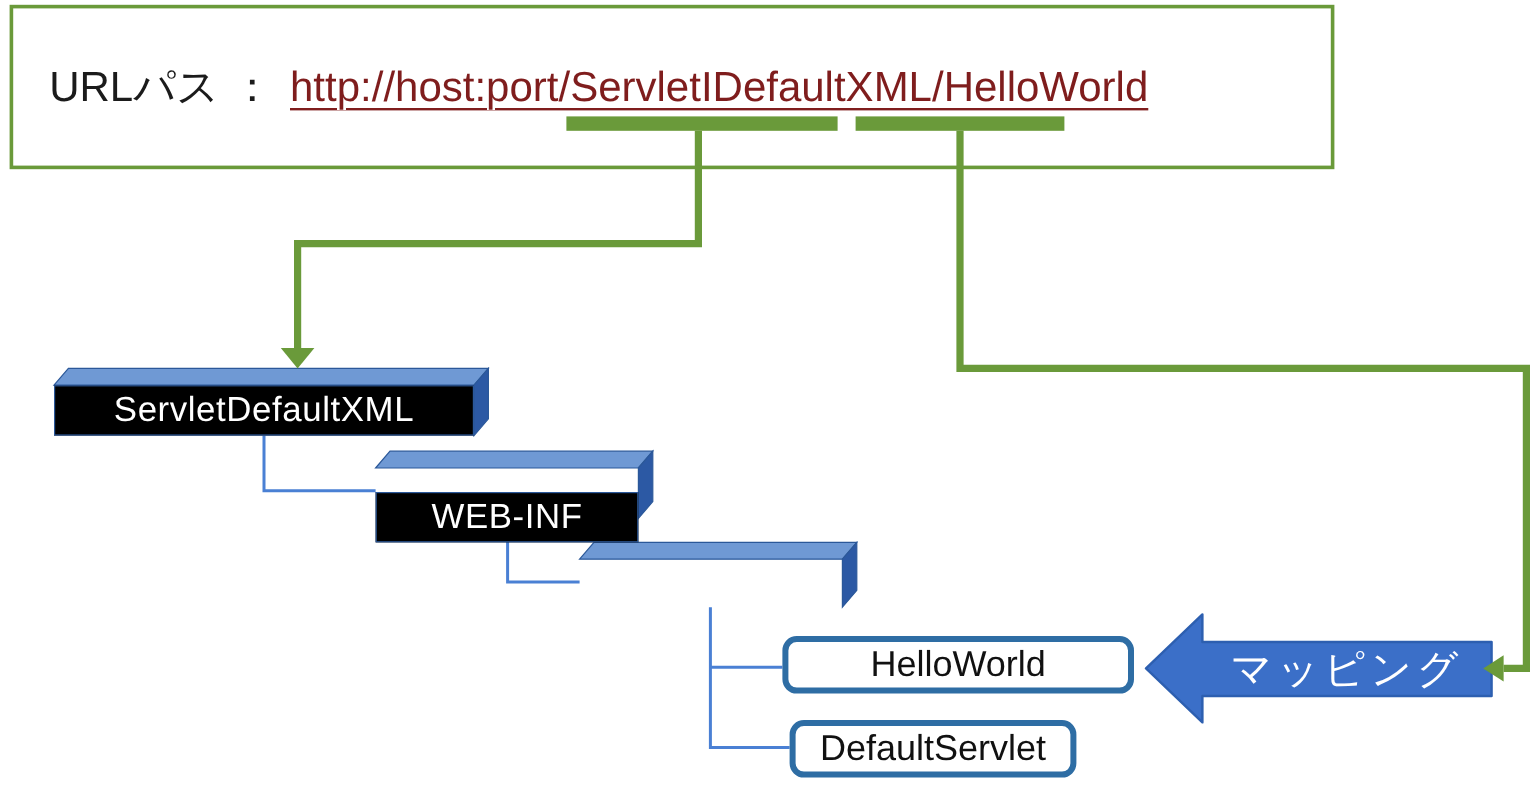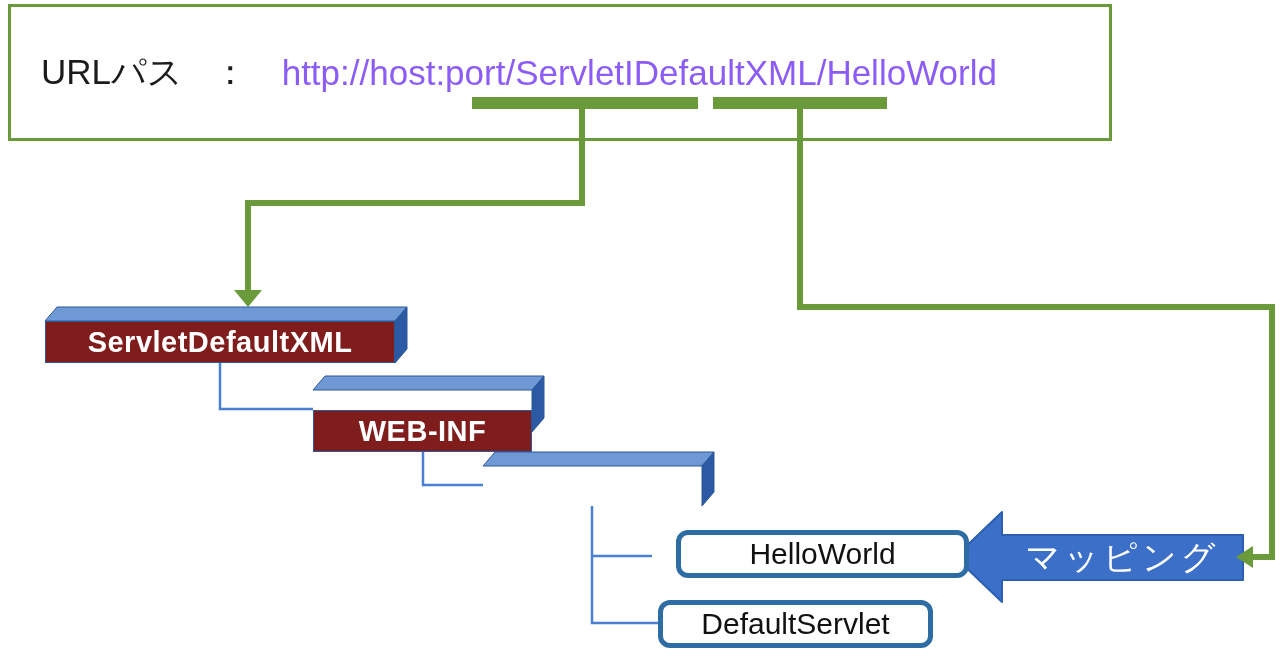--- a/index.html
+++ b/index.html
@@ -8,45 +8,45 @@
     font-family:"Liberation Sans", sans-serif;
   }
   .canvas svg{position:absolute;left:0;top:0;z-index:1;}
   .layer{position:absolute;z-index:2;}
 
   
   .url-box{
     left:8px;top:4px;width:1104px;height:137px;
     border:3px solid #6a9a3a;box-sizing:border-box;
     display:flex;align-items:center;padding-left:30px;
-    font-size:35px;color:#1b1b1b;white-space:nowrap;gap:20px;
+    font-size:35px;color:#1b1b1b;white-space:nowrap;
   }
   .url-sep{margin:0 14px 0 10px;}
   .url-link{
-    color:#8b5cf6;
+    color:#7f1d1d;text-decoration:underline;
     text-decoration-thickness:2px;text-underline-offset:6px;cursor:pointer;
   }
 
   
   .folder{
-    background:#7f1d1d;border:1.5px solid #2b5899;box-sizing:border-box;
+    background:#000000;border:1.5px solid #2b5899;box-sizing:border-box;
     color:#ffffff;display:flex;align-items:center;justify-content:center;
-    font-size:29px;letter-spacing:0.5px;font-weight:bold;
+    font-size:29px;letter-spacing:0.5px;
   }
   .folder-root   {left:45px; top:321px;width:350px;height:42px;}
   .folder-webinf {left:313px;top:410px;width:219px;height:42px;}
   .folder-classes{left:483px;top:466px;width:219px;height:40px;}
 
   
   .servlet-box{
     background:#ffffff;border:5px solid #2e6da4;border-radius:12px;box-sizing:border-box;
     color:#111111;display:flex;align-items:center;justify-content:center;font-size:30px;
   }
-  .servlet-hello  {left:652px;top:530px;width:293px;height:48px;margin-left:24px;}
-  .servlet-default{left:658px;top:600px;width:275px;height:48px;}
+  .servlet-hello  {left:652px;top:530px;width:293px;height:48px;}
+  .servlet-default{left:658px;top:600px;width:239px;height:48px;}
 
   
   .mapping-label{
     left:1002px;top:535px;width:241px;height:45px;
     display:flex;align-items:center;justify-content:center;
     color:#ffffff;font-size:34px;letter-spacing:4px;white-space:nowrap;
   }
 </style>
 </head>
 <body>

